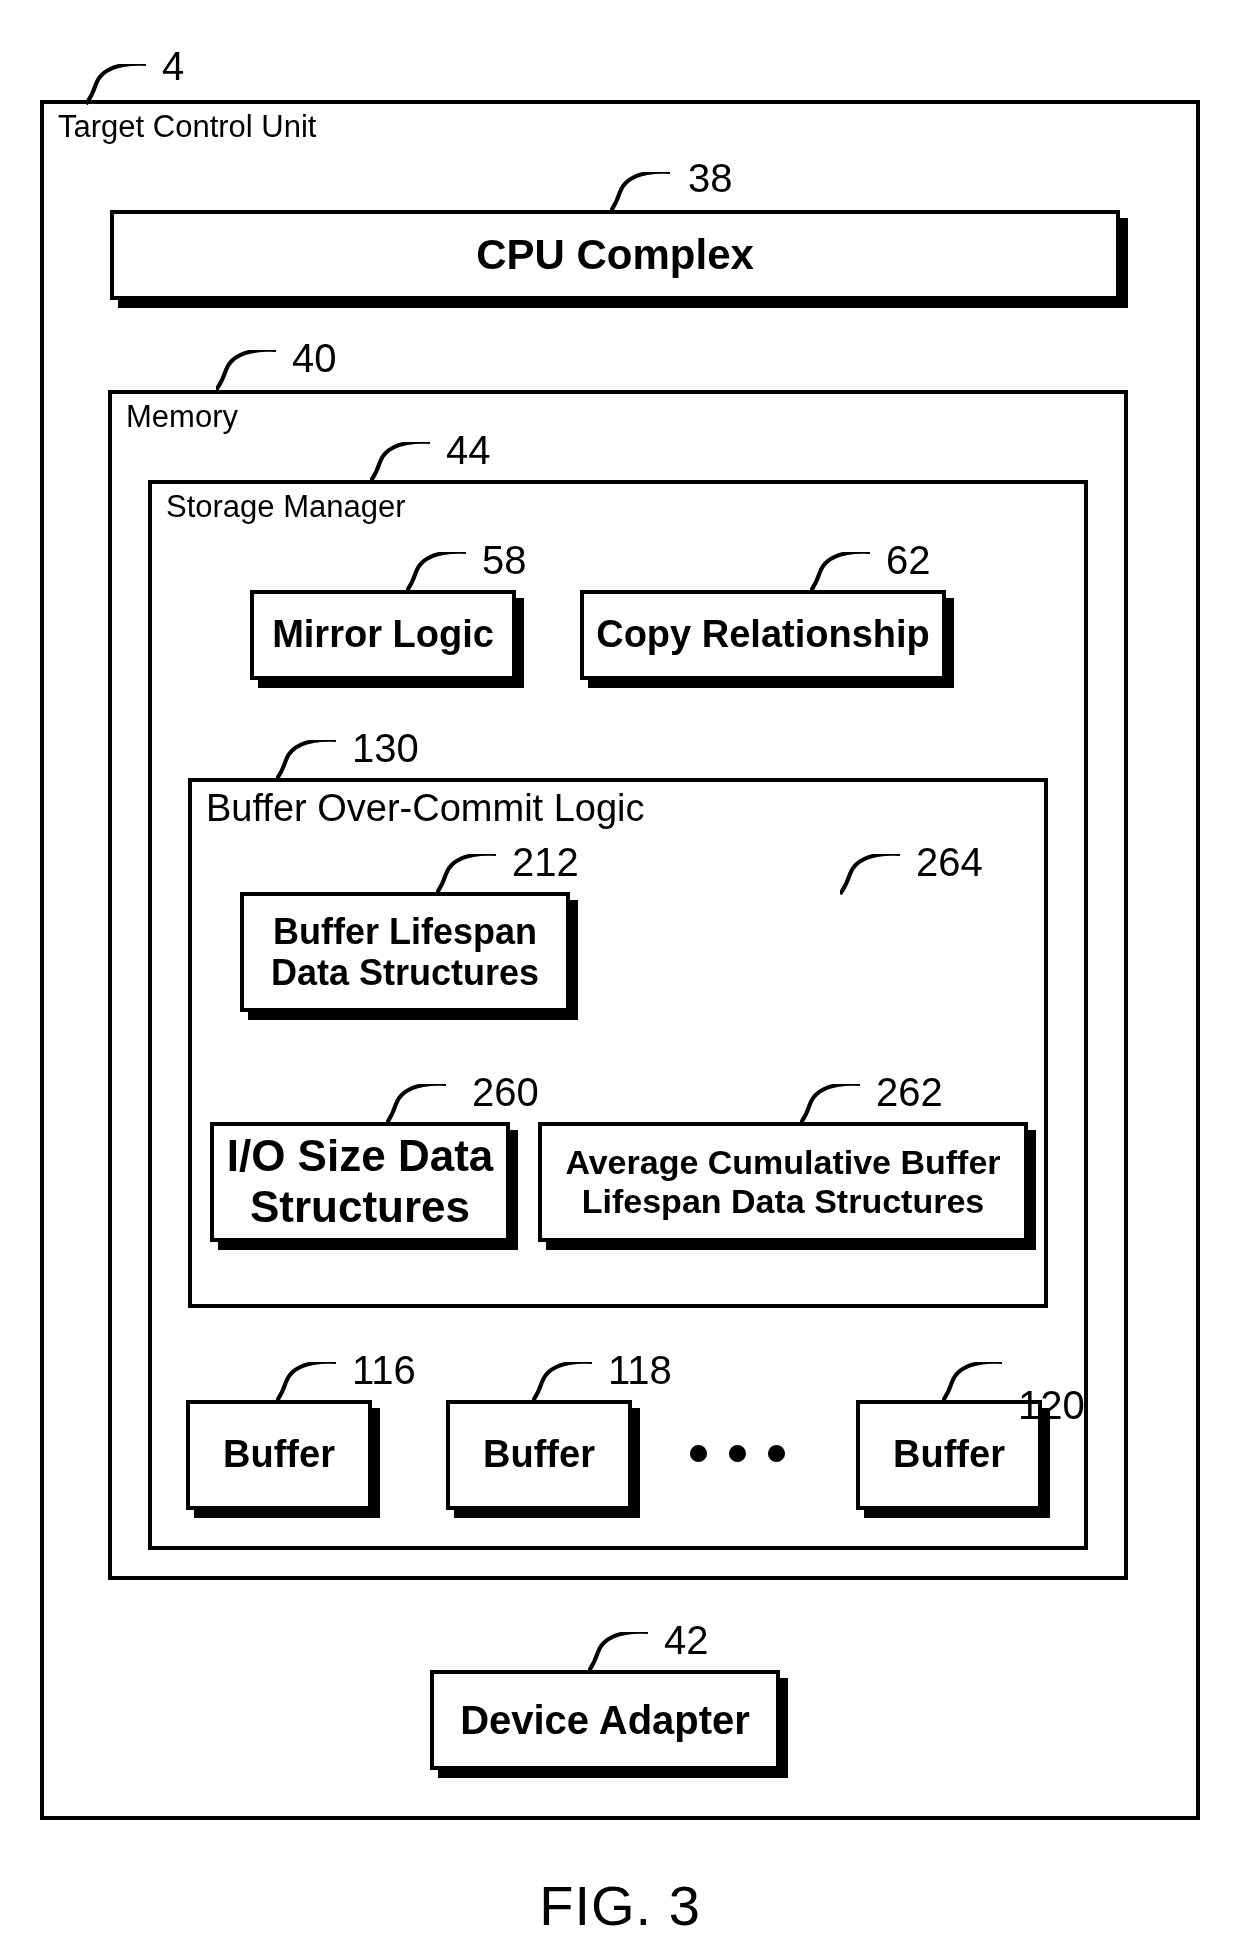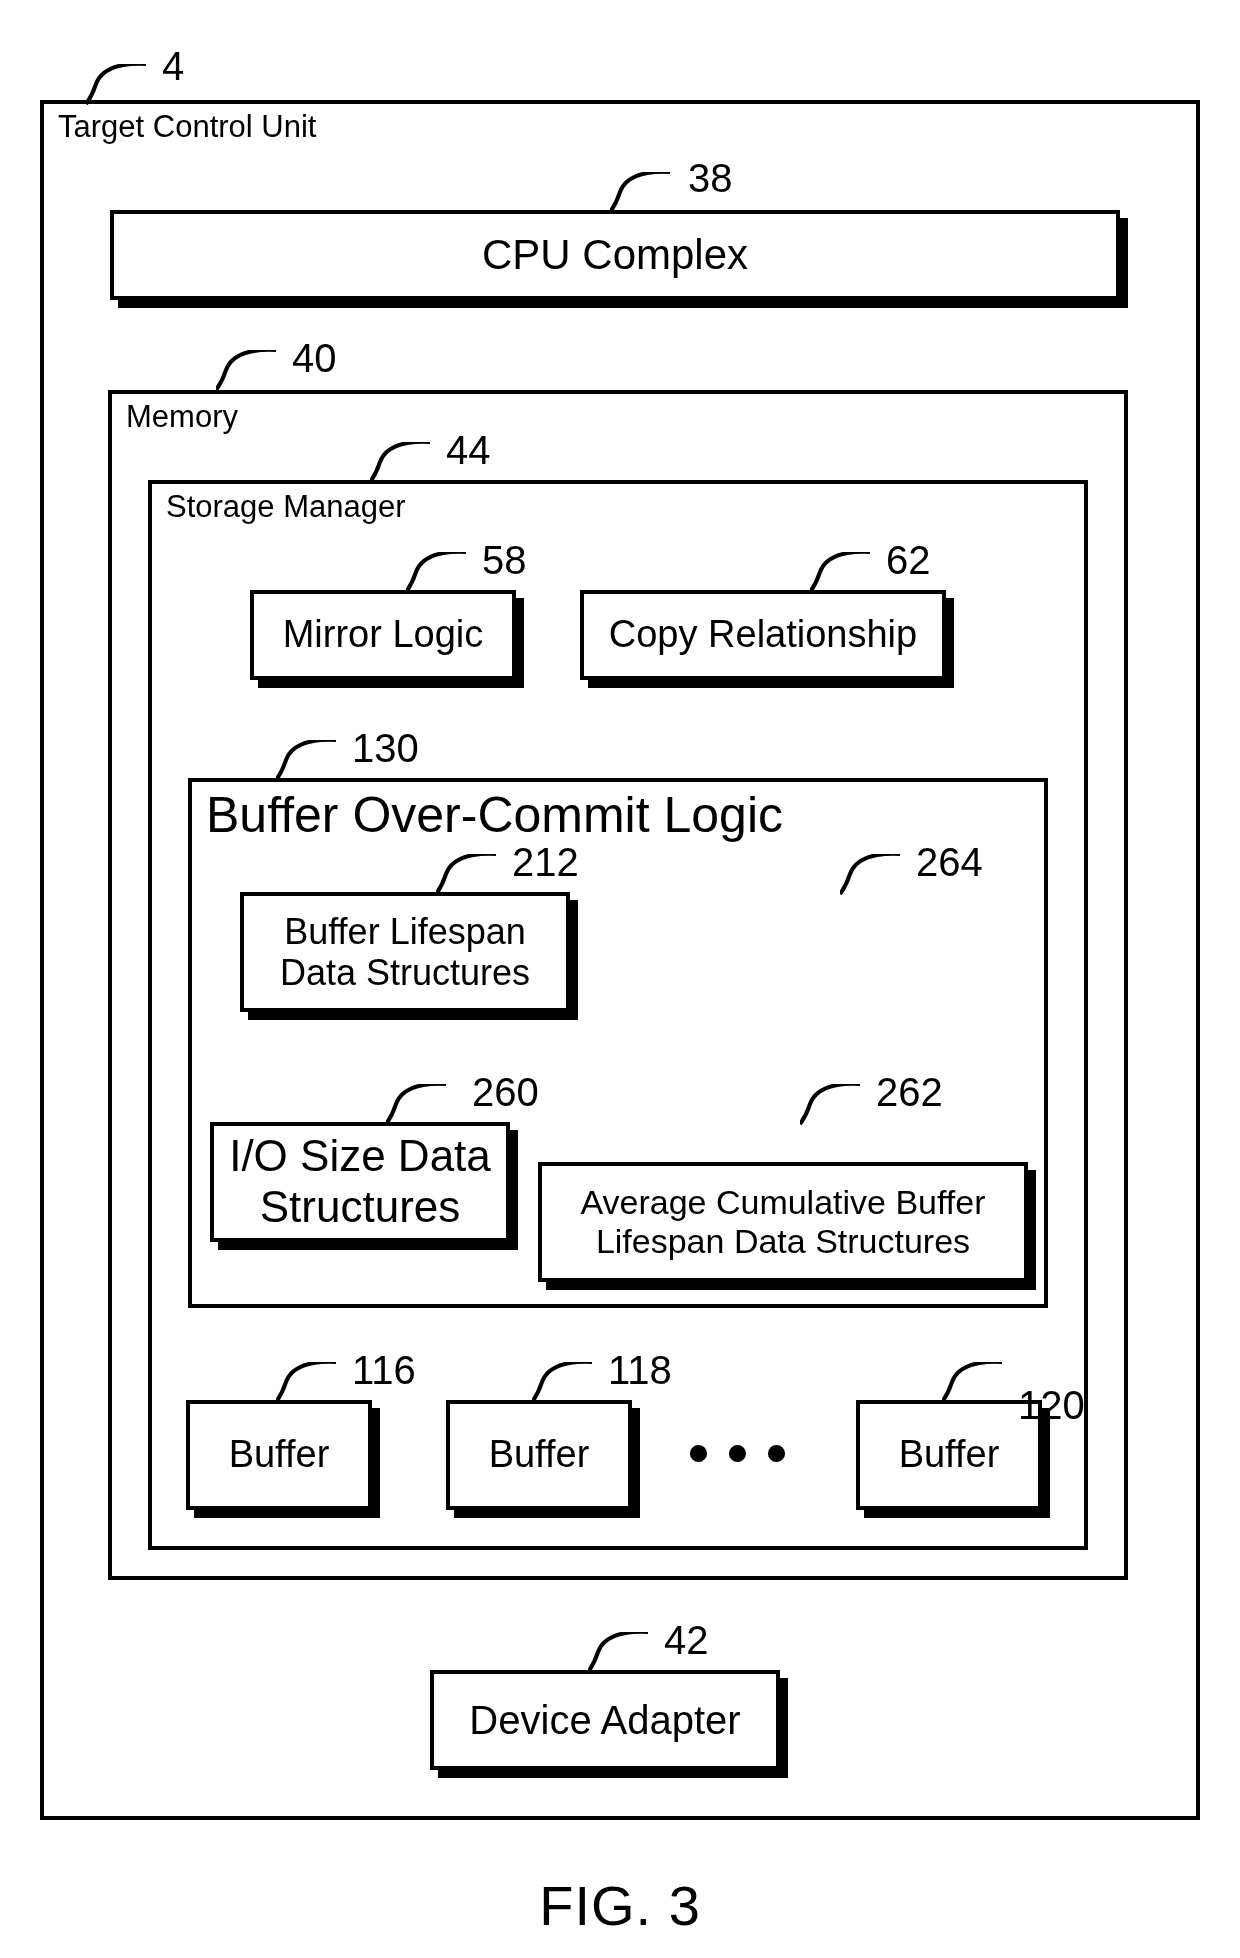--- a/index.html
+++ b/index.html
@@ -38,20 +38,21 @@
     border: 4px solid #000;
     background: #fff;
     box-shadow: 8px 8px 0 #000;
     display: flex;
     align-items: center;
     justify-content: center;
     text-align: center;
     font-size: 38px;
     line-height: 1.15;
     padding: 4px 8px;
+    font-weight: bold;
   }
   
   .ref {
     position: absolute;
     font-size: 40px;
   }
   .hook {
     position: absolute;
   }
   .hook svg { display: block; }
@@ -129,21 +130,21 @@
     <span>Copy Relationship</span>
   </div>
   <div class="hook" style="left:770px; top:492px;">
     <svg width="70" height="44">
         <path d="M60 0 Q18 -2 10 20 Q6 32 0 40" fill="none" stroke="#000" stroke-width="4"></path>
       </svg>
   </div>
   <span class="ref" style="left:846px; top:478px;">62</span>
 
   <div class="panel" style="left:148px; top:718px; width:860px; height:530px;">
-    <span class="panel-title" style="font-size:50px;">Buffer Over-Commit  Logic</span>
+    <span class="panel-title" style="font-size:38px;">Buffer Over-Commit  Logic</span>
   </div>
   <div class="hook" style="left:236px; top:680px;">
     <svg width="70" height="44">
         <path d="M60 0 Q18 -2 10 20 Q6 32 0 40" fill="none" stroke="#000" stroke-width="4"></path>
       </svg>
   </div>
   <span class="ref" style="left:312px; top:666px;">130</span>
 
   <div class="block" style="left:200px; top:832px; width:330px; height:120px; font-size:36px;">
     <span>Buffer Lifespan Data Structures</span>
@@ -165,21 +166,21 @@
   <div class="block" style="left:170px; top:1062px; width:300px; height:120px; font-size:44px;">
     <span>I/O Size Data Structures</span>
   </div>
   <div class="hook" style="left:346px; top:1024px;">
     <svg width="70" height="44">
         <path d="M60 0 Q18 -2 10 20 Q6 32 0 40" fill="none" stroke="#000" stroke-width="4"></path>
       </svg>
   </div>
   <span class="ref" style="left:432px; top:1010px;">260</span>
 
-  <div class="block" style="left:498px; top:1062px; width:490px; height:120px; font-size:34px;margin-top:40px;">
+  <div class="block" style="left:498px; top:1062px; width:490px; height:120px; font-size:34px;">
     <span>Average Cumulative Buffer Lifespan Data Structures</span>
   </div>
   <div class="hook" style="left:760px; top:1024px;">
     <svg width="70" height="44">
         <path d="M60 0 Q18 -2 10 20 Q6 32 0 40" fill="none" stroke="#000" stroke-width="4"></path>
       </svg>
   </div>
   <span class="ref" style="left:836px; top:1010px;">262</span>
 
   <div class="block" style="left:146px; top:1340px; width:186px; height:110px;">

